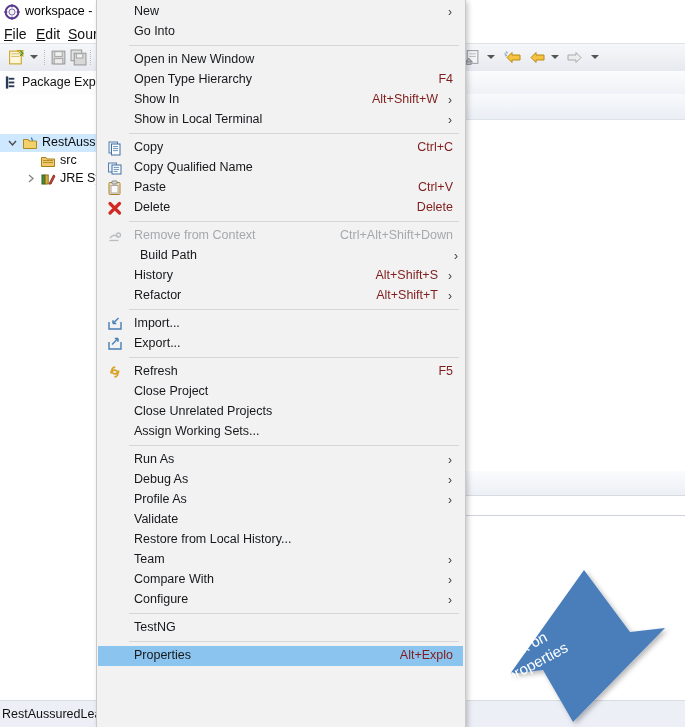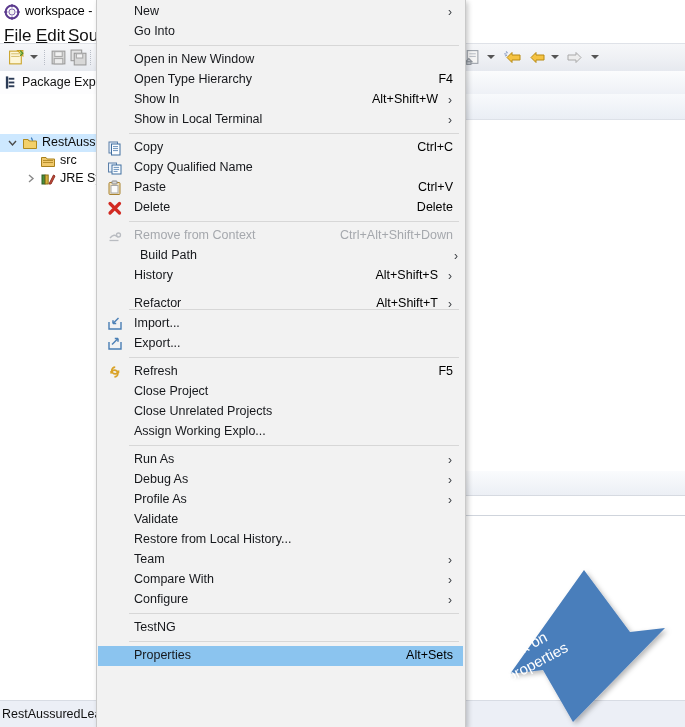--- a/index.html
+++ b/index.html
@@ -10,21 +10,21 @@
     -webkit-font-smoothing:antialiased;
   }
   
   #eclipse{position:absolute;inset:0;background:#ffffff;}
 
   .titlebar{position:absolute;left:0;top:0;width:685px;height:24px;background:#ffffff;}
   .title-ico{position:absolute;left:4px;top:4px;width:16px;height:16px;}
   .title-text{position:absolute;left:25px;top:4px;white-space:nowrap;font-size:12.5px;color:#000;}
 
   .menubar{position:absolute;left:0;top:24px;width:685px;height:19px;background:#ffffff;}
-  .menubar .mi{position:absolute;top:2px;font-size:17px;color:#111;white-space:nowrap;}
+  .menubar .mi{position:absolute;top:2px;font-size:14px;color:#111;white-space:nowrap;}
   .menubar .mi u{text-decoration:underline;}
 
   .toolbar{position:absolute;left:0;top:43px;width:685px;height:27px;
     background:linear-gradient(to bottom,#f6f7f9 0%,#eef0f4 55%,#e6e9ef 100%);
     border-top:1px solid #dfe2e8;border-bottom:1px solid #d3d7de;}
   .tb-ico{position:absolute;top:5px;width:17px;height:17px;}
   .tb-caret{position:absolute;top:11px;width:0;height:0;border-left:4px solid transparent;
     border-right:4px solid transparent;border-top:4px solid #555;}
   .tb-sep{position:absolute;top:6px;width:1px;height:15px;border-left:1px dotted #b9bec7;}
   .pe-tab{position:absolute;left:0;top:71px;width:113px;height:23px;
@@ -62,21 +62,21 @@
   .status-text{position:absolute;left:2px;top:6px;font-size:12.5px;color:#111;white-space:nowrap;
      width:110px;overflow:hidden;}
 
   
   #ctx{position:absolute;left:96px;top:0;width:368px;height:727px;
       background:#f2f2f2;border:1px solid #c9c9c9;border-top:none;
       box-shadow:2px 2px 5px rgba(0,0,0,.22);}
   #ctx .gutter{position:absolute;left:0;top:0;width:30px;height:727px;background:#f2f2f2;}
   .cm-item{position:absolute;left:1px;width:365px;height:20px;white-space:nowrap;}
   .cm-item .lbl{position:absolute;left:36px;top:2px;font-size:12.5px;color:#16181c;}
-  .cm-item .acc{position:absolute;right:25px;top:2px;font-size:12.5px;color:#000000;}
+  .cm-item .acc{position:absolute;right:25px;top:2px;font-size:12.5px;color:#7f1d1d;}
   .cm-item .acc.wide{right:10px;}
   .cm-item .ico{position:absolute;left:9px;top:2px;width:16px;height:16px;}
   .cm-item .sub{position:absolute;right:11px;top:3px;font-size:12px;color:#3a3d42;}
   .cm-item.disabled .lbl,.cm-item.disabled .acc{color:#a5a8ad;}
   .cm-item.hl{background:#8bc4ef;}
   .cm-sep{position:absolute;left:32px;width:330px;height:1px;background:#d7d7d7;}
 
   
   #callout{position:absolute;left:455px;top:562px;width:230px;height:165px;pointer-events:none;}
   .callout-text{position:absolute;color:#ffffff;font-size:15px;line-height:19px;
@@ -306,21 +306,21 @@
         </div>
         <div class="cm-item" style="top: 246px; margin-left: 6px;">
           <span class="lbl">Build Path</span>
           <span class="sub">›</span>
         </div>
         <div class="cm-item" style="top: 266px;">
           <span class="lbl">History</span>
           <span class="acc">Alt+Shift+S</span>
           <span class="sub">›</span>
         </div>
-        <div class="cm-item" style="top: 294px;">
+        <div class="cm-item" style="top: 286px;">
           <span class="lbl">Refactor</span>
           <span class="acc">Alt+Shift+T</span>
           <span class="sub">›</span>
         </div>
         <div class="cm-sep" style="top: 309px;"></div>
         <div class="cm-item" style="top: 314px; padding-left: 36px;">
           <svg class="ico" viewBox="0 0 16 16">
             <path d="M2 6v7h12V6" fill="none" stroke="#4a7fb5" stroke-width="1.4"></path>
             <path d="M11.5 2 L6 7.5" stroke="#4a7fb5" stroke-width="1.5"></path>
             <path d="M6 7.5 l0 -3.2 M6 7.5 l3.2 0" fill="none" stroke="#4a7fb5" stroke-width="1.5"></path>
@@ -346,21 +346,21 @@
           <span class="lbl">Refresh</span>
           <span class="acc wide">F5</span>
         </div>
         <div class="cm-item" style="top: 382px;">
           <span class="lbl">Close Project</span>
         </div>
         <div class="cm-item" style="top: 402px;">
           <span class="lbl">Close Unrelated Projects</span>
         </div>
         <div class="cm-item" style="top: 422px;">
-          <span class="lbl">Assign Working Explo...</span>
+          <span class="lbl">Assign Working Sets...</span>
         </div>
         <div class="cm-sep" style="top: 445px;"></div>
         <div class="cm-item" style="top: 450px;">
           <span class="lbl">Run As</span>
           <span class="sub">›</span>
         </div>
         <div class="cm-item" style="top: 470px;">
           <span class="lbl">Debug As</span>
           <span class="sub">›</span>
         </div>
@@ -386,21 +386,21 @@
           <span class="lbl">Configure</span>
           <span class="sub">›</span>
         </div>
         <div class="cm-sep" style="top: 613px;"></div>
         <div class="cm-item" style="top: 618px;">
           <span class="lbl">TestNG</span>
         </div>
         <div class="cm-sep" style="top: 641px;"></div>
         <div class="cm-item hl" style="top: 646px;">
           <span class="lbl">Properties</span>
-          <span class="acc wide">Alt+Sets</span>
+          <span class="acc wide">Alt+Explo</span>
         </div>
       </div>
   </div>
 
   <div id="callout">
     <svg width="230" height="165" viewBox="0 0 230 165">
       <defs>
         <filter id="sh" x="-30%" y="-30%" width="180%" height="180%">
           <feDropShadow dx="2.5" dy="2.5" stdDeviation="2.5" flood-color="#000" flood-opacity="0.28"></feDropShadow>
         </filter>

